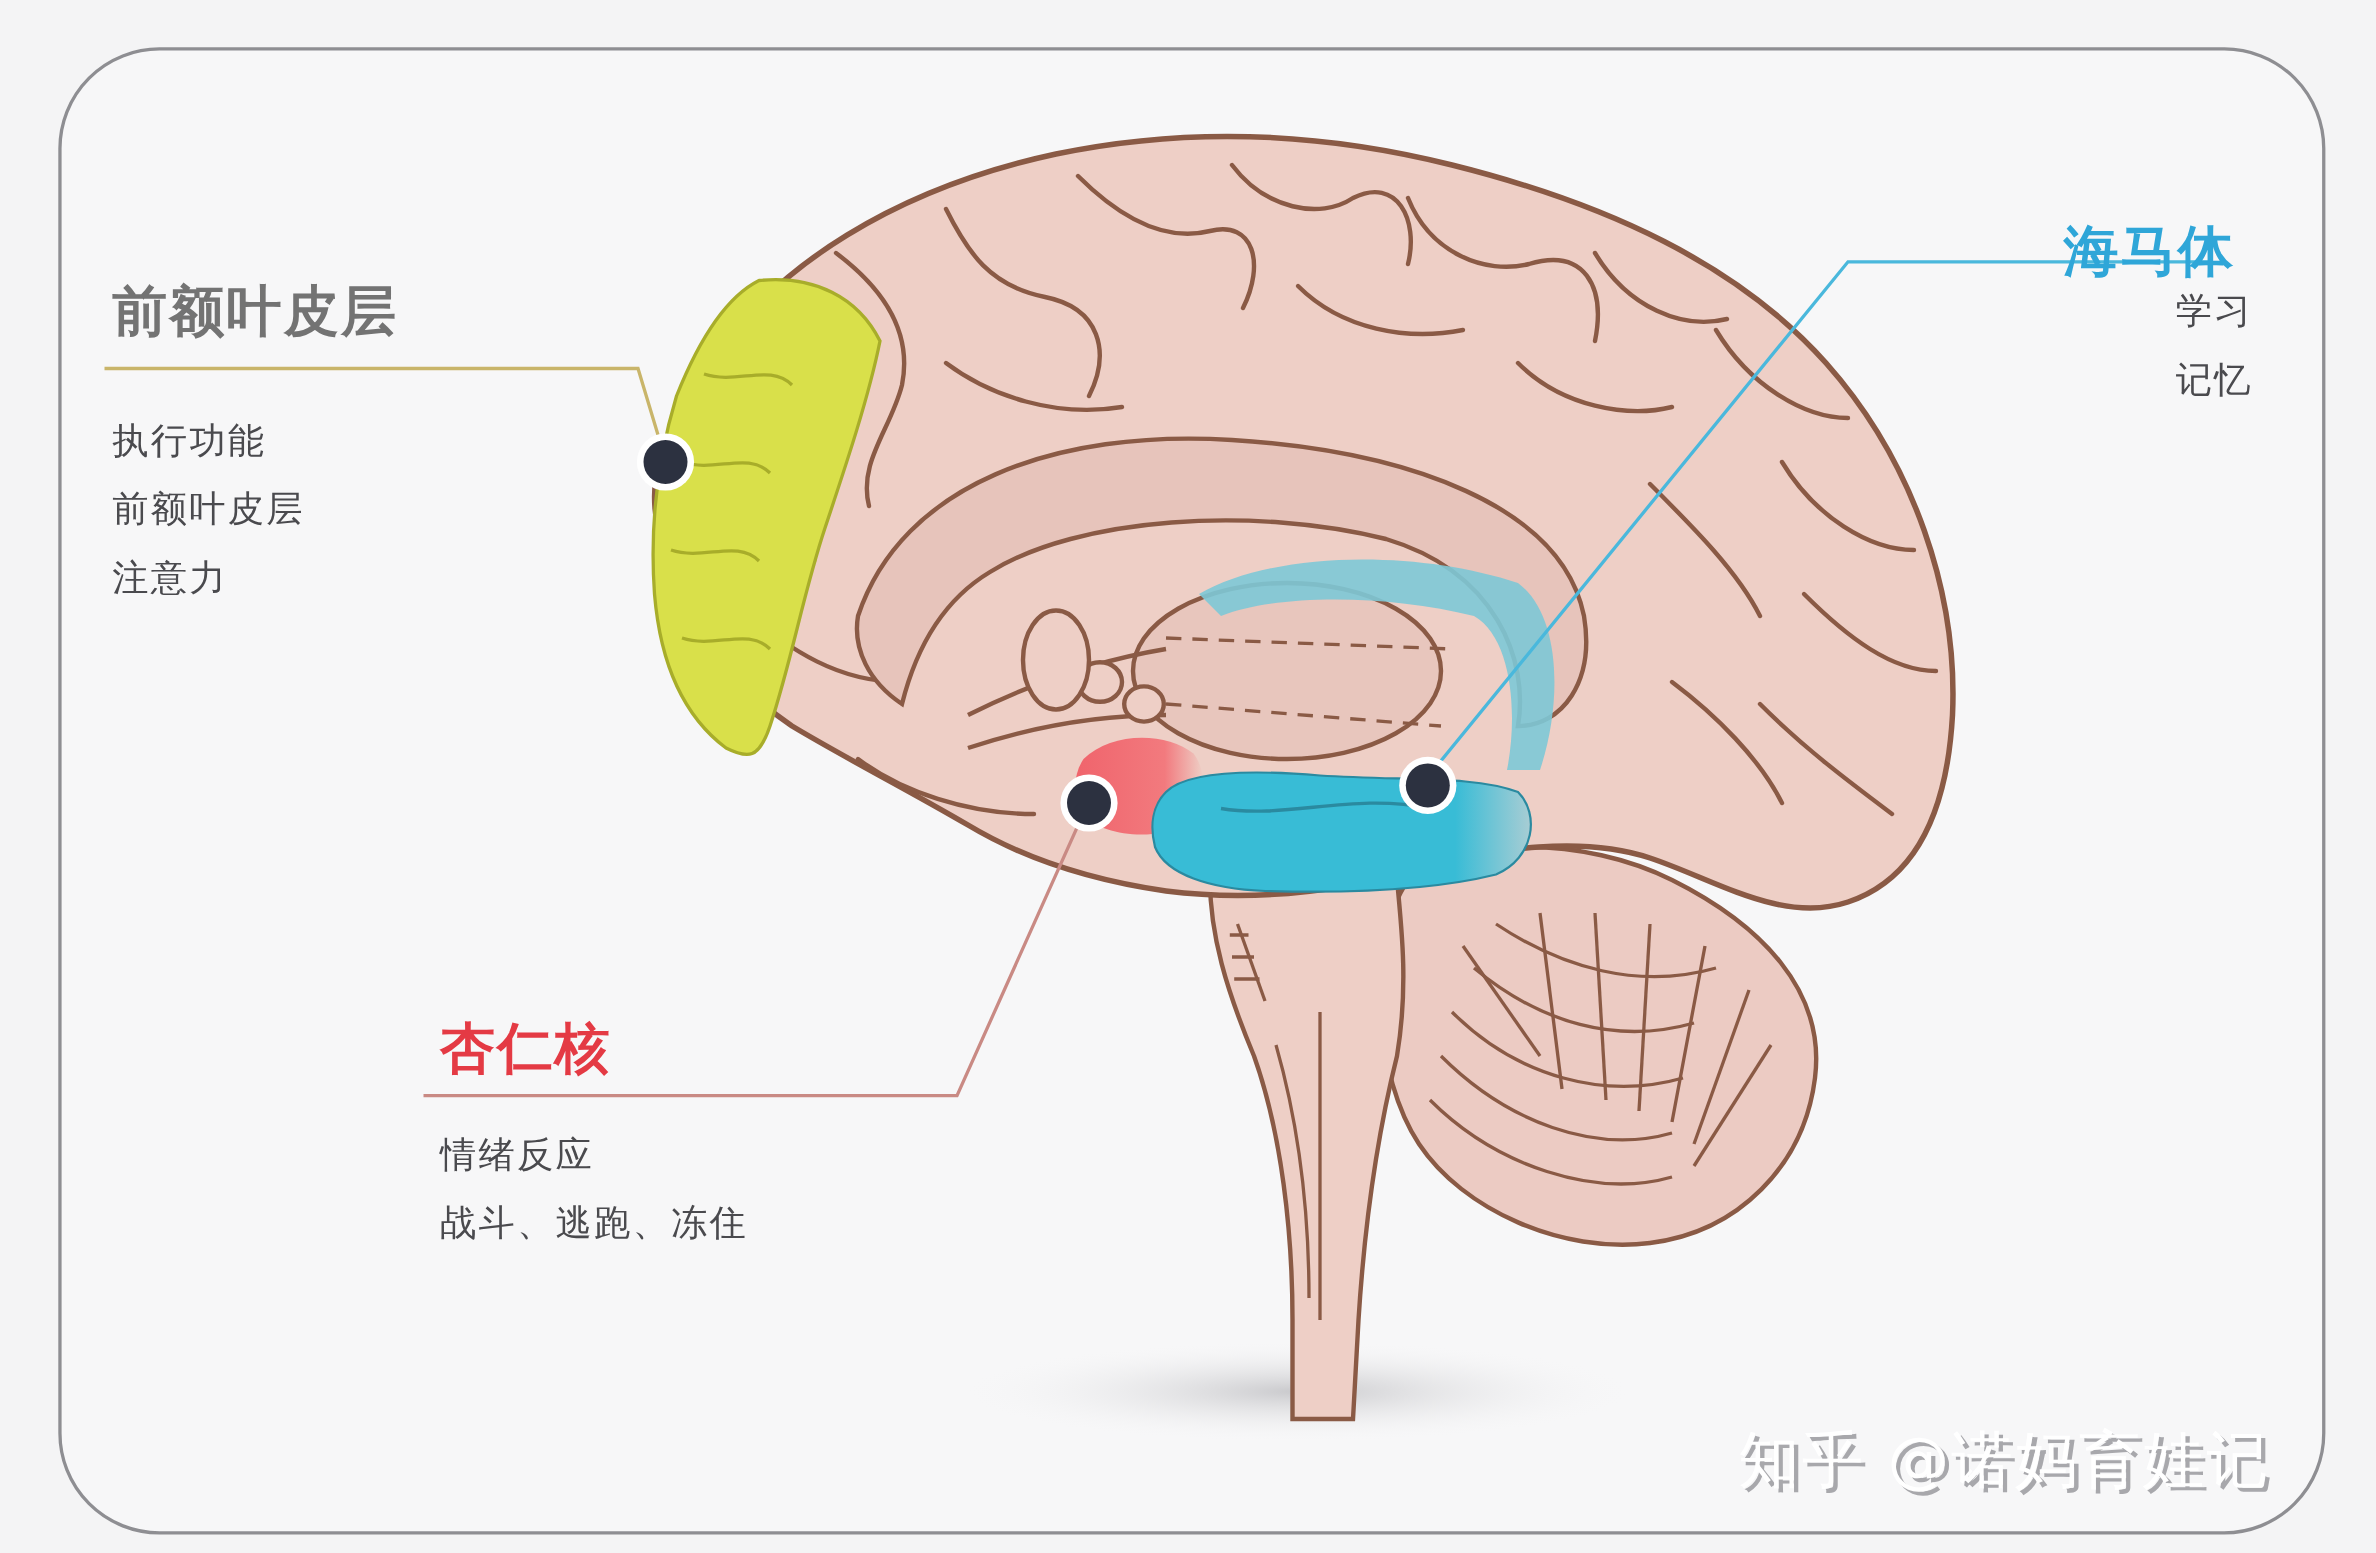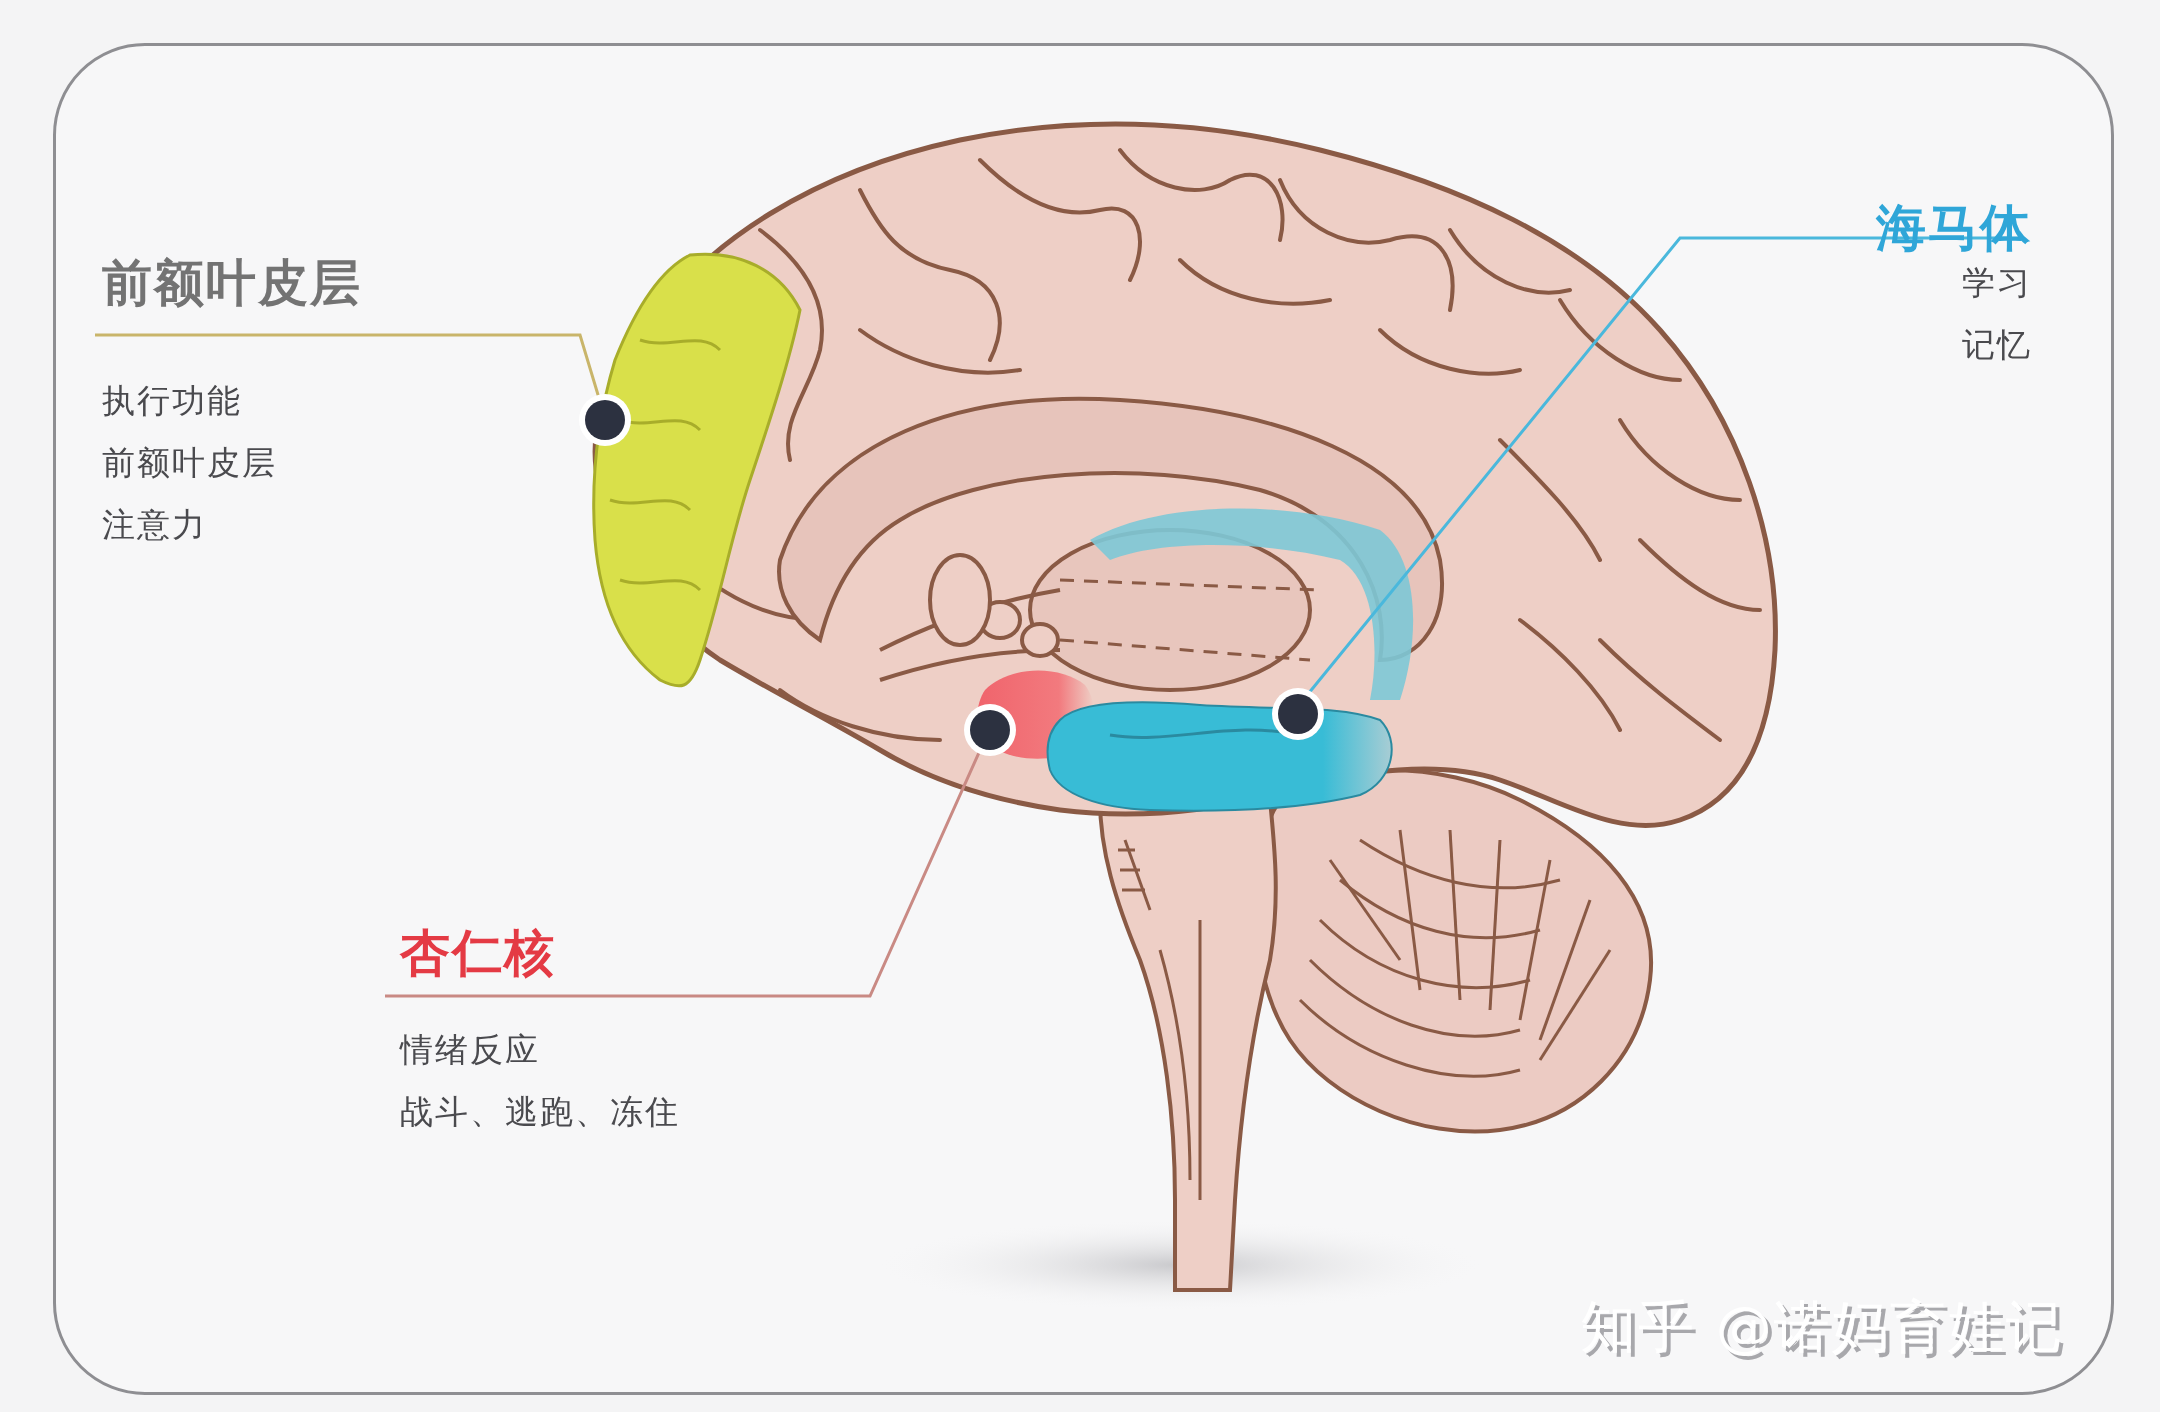--- a/index.html
+++ b/index.html
@@ -15,21 +15,21 @@
     border: 3px solid #8e8e92; border-radius: 92px;
     box-sizing: border-box; background: #f7f7f8;
   }
   svg.art { position: absolute; left: 0; top: 0; }
   .label { position: absolute; white-space: nowrap; }
   .title { font-weight: bold; font-size: 50px; letter-spacing: 2px; }
   .desc { font-size: 33px; color: #4a4a4e; line-height: 62px; letter-spacing: 2px; }
   .pfc-title { left: 102px; top: 250px; color: #737373; }
   .pfc-desc { left: 102px; top: 370px; }
   .hip-title { right: 128px; top: 155px; color: #2fa6d8; text-align: right; margin-top: 40px; }
-  .hip-desc { right: 128px; top: 252px; text-align: right; }
+  .hip-desc { right: 112px; top: 252px; text-align: right; }
   .amy-title { left: 400px; top: 920px; color: #e43a44; }
   .amy-desc { left: 400px; top: 1019px; }
   .watermark {
     position: absolute; left: 1580px; top: 1290px;
     font-size: 56px; color: #ffffff; font-weight: normal; letter-spacing: 2px;
     text-shadow: 4px 4px 0 #a8a8ac;
   }
 </style>
 </head>
 <body>

